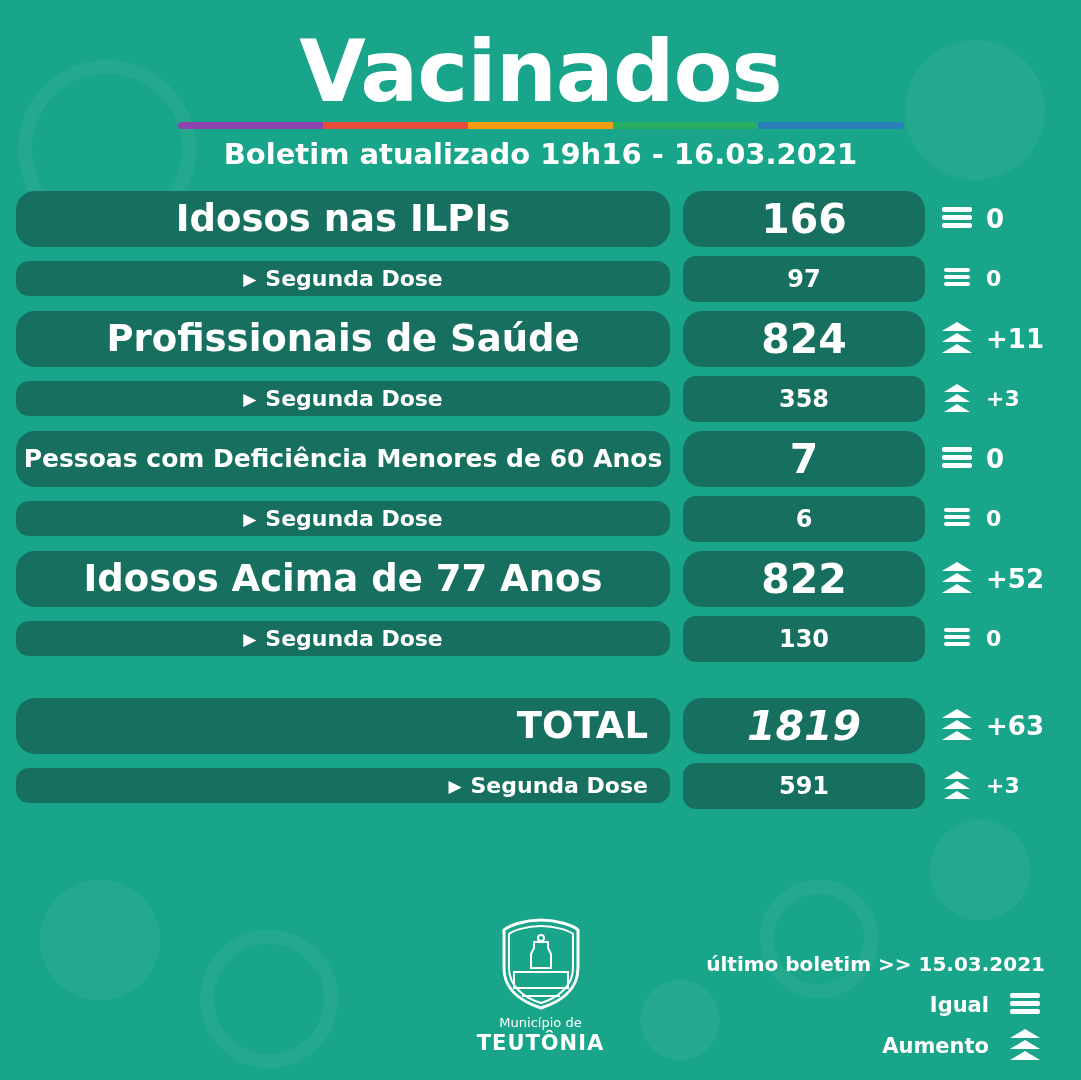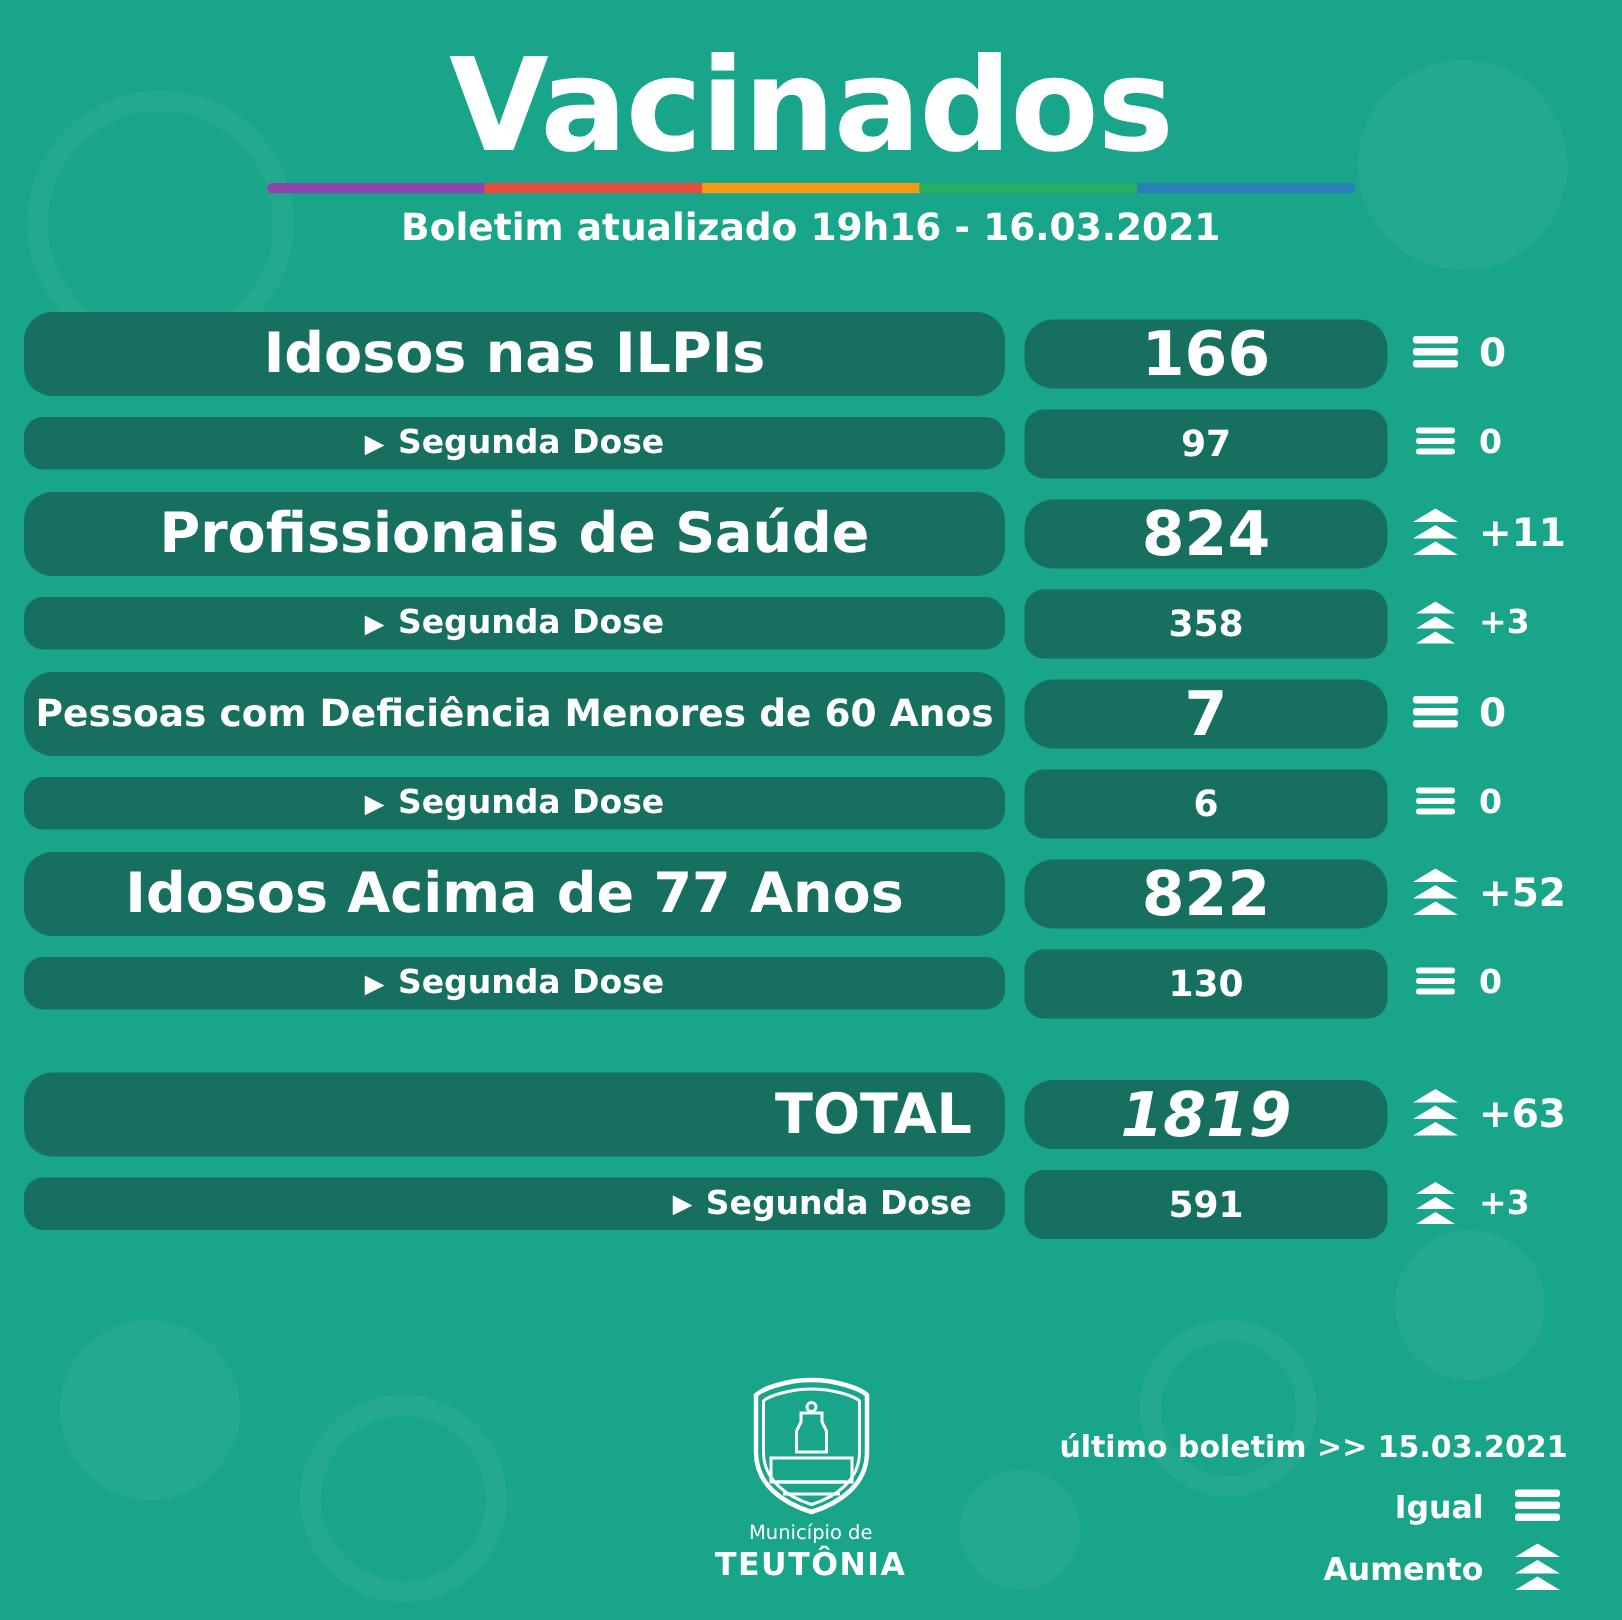--- a/index.html
+++ b/index.html
@@ -47,30 +47,30 @@
   .rule {
     width: 726px;
     height: 7px;
     margin: 6px auto 8px auto;
     display: flex;
     border-radius: 4px;
     overflow: hidden;
   }
   .rule span { flex: 1 1 0; height: 100%; }
   .subtitle {
-    font-size: 25px;
+    font-size: 29px;
     font-weight: bold;
     color: #FFFFFF;
     margin: 0;
     letter-spacing: 0px;
   }
 
   
   .rows {
-    margin-top: 42px;
+    margin-top: 20px;
     padding: 0 16px;
   }
   .row {
     display: flex;
     align-items: center;
     margin-bottom: 9px;
   }
   .row.sub { margin-bottom: 9px; }
 
   .label-pill {
@@ -106,21 +106,21 @@
     border-radius: 16px;
     color: #FFFFFF;
     display: flex;
     align-items: center;
     justify-content: center;
     margin-left: 13px;
     box-sizing: border-box;
   }
   .row.main .value-pill {
     width: 242px;
-    height: 46px;
+    height: 56px;
     font-size: 41px;
     font-weight: bold;
     border-radius: 19px;
   }
   .row.sub .value-pill {
     width: 242px;
     height: 46px;
     font-size: 24px;
     font-weight: bold;
     border-radius: 13px;

